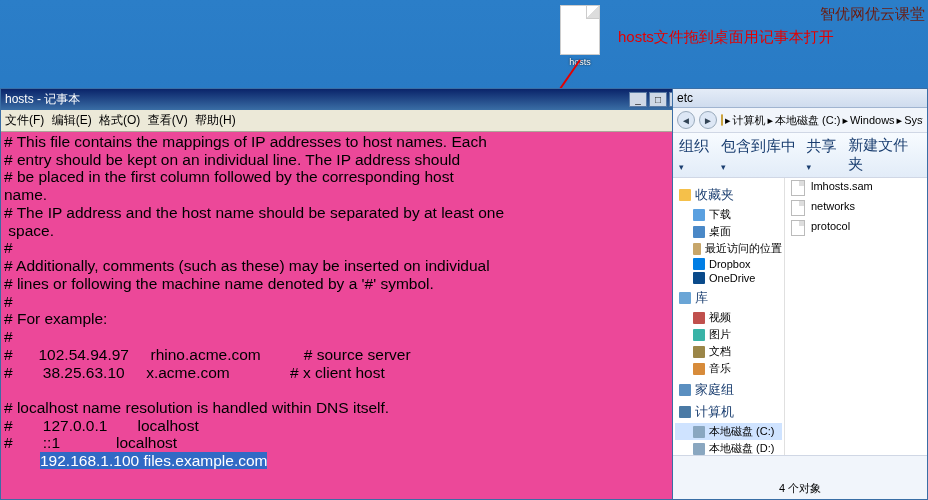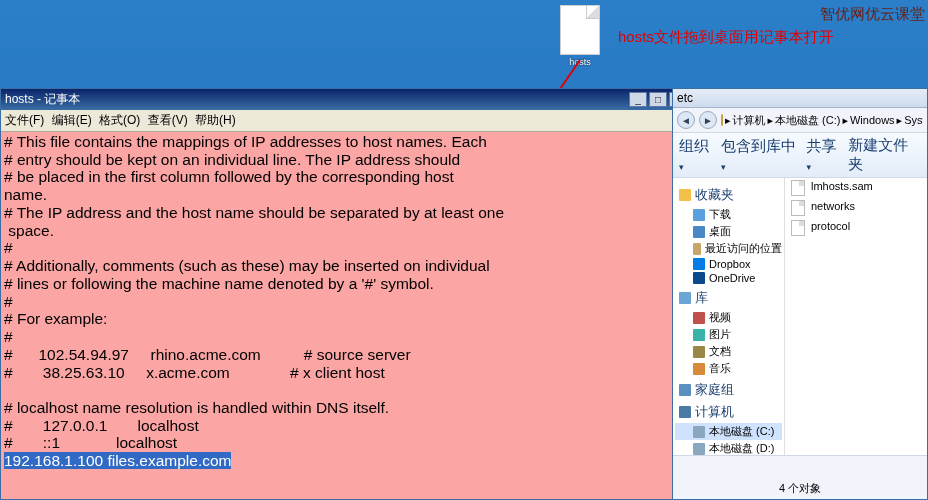--- a/index.html
+++ b/index.html
@@ -10,29 +10,29 @@
   .desktop-icon .label { font-size: 9px; color: #fff; margin-top: 2px; text-shadow: 0 0 2px #000; }
   
   .anno { position: absolute; color: #e40000; font-size: 15px; font-weight: 500; }
   .anno1 { left: 618px; top: 28px; }
   .anno2-title { position:absolute; left: 820px; top: 5px; color:#6b1c0f; font-size:15px; }
   .anno3 { left: 752px; top: 287px; width: 170px; line-height: 1.4; }
 
   svg.arrows { position: absolute; left:0; top:0; width:928px; height:500px; pointer-events:none; }
 
   
-  .notepad { position: absolute; left: 0; top: 88px; width: 692px; height: 412px; background: #fca5a5; border: 1px solid #3a6ea5; display:flex; flex-direction:column; }
+  .notepad { position: absolute; left: 0; top: 88px; width: 692px; height: 412px; background: #ec4899; border: 1px solid #3a6ea5; display:flex; flex-direction:column; }
   .titlebar { background: linear-gradient(#0a246a,#3a6ea5); color:#fff; font-size:12px; padding:2px 4px; display:flex; align-items:center; }
   .titlebar .title { flex:1; }
   .titlebar .btns { display:flex; gap:2px; }
   .titlebar .btns span { width:18px; height:15px; background:#cfd8e6; border:1px solid #5a7aa5; display:flex; align-items:center; justify-content:center; font-size:10px; color:#222; font-family:Arial; cursor:default; }
   .menubar { background:#ece9d8; font-size:12px; padding:2px 4px; color:#000; border-bottom:1px solid #aca899; }
   .menubar span { margin-right:4px; }
   .notepad .content { flex:1; font-family: "NSimSun","SimSun","Courier New",monospace; font-size:15.5px; line-height:1.08; padding:2px 3px; white-space:pre-wrap; word-break:break-all; overflow:hidden; }
-  .notepad .content .sel { background:#316ac5; color:#fff; }
+  .notepad .content .sel { background:#316ac5; color:#fff;margin-left:36px; }
 
   
   .explorer { position:absolute; left:672px; top:88px; width:256px; height:412px; background:#fff; border:1px solid #3a6ea5; display:flex; flex-direction:column; }
   .explorer .tbar { background: linear-gradient(#e4ecf7,#cfdcee); color:#000; font-size:12px; padding:2px 4px; display:flex; align-items:center; border-bottom:1px solid #a0b4d0; }
   .explorer .tbar .title { flex:1; }
   .explorer .navbar { background:#f1f5fb; font-size:11px; padding:3px 4px; display:flex; align-items:center; gap:4px; border-bottom:1px solid #d0d7e5; }
   .explorer .navbar .arrow { width:18px; height:18px; border-radius:50%; background:#dde7f5; border:1px solid #9ab; display:inline-flex; align-items:center; justify-content:center; font-size:10px; color:#345; }
   .explorer .navbar .crumb { display:flex; align-items:center; gap:2px; flex:1; overflow:hidden; white-space:nowrap; }
   .explorer .navbar .folder-ico { width:14px; height:12px; background:#f7d774; border:1px solid #caa33f; border-radius:1px; display:inline-block; }
   .explorer .toolbar { background:linear-gradient(#f7fbff,#e2ecf8); font-size:15px; padding:3px 6px; display:flex; gap:6px; align-items:center; color:#1a3e70; border-bottom:1px solid #d0d7e5; }

